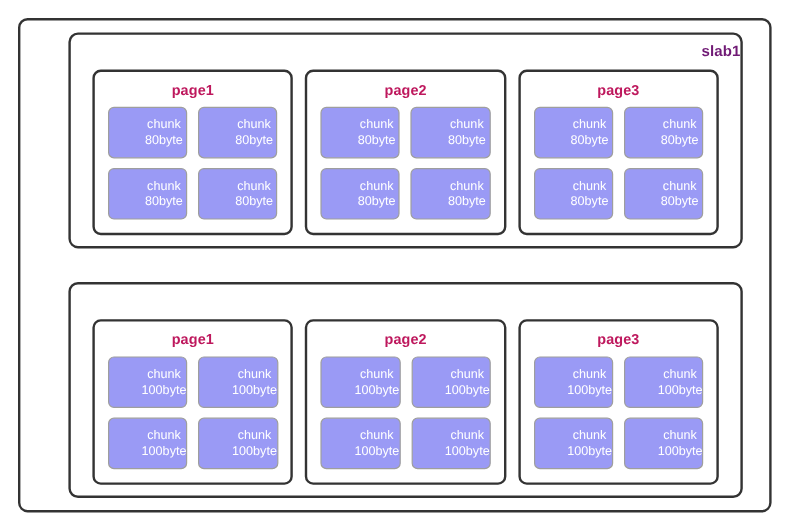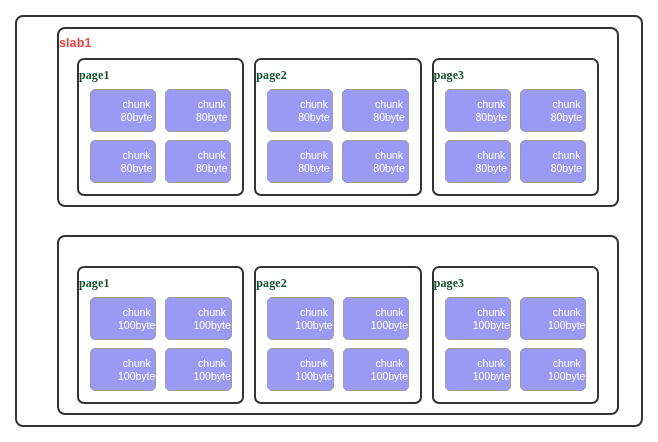--- a/index.html
+++ b/index.html
@@ -46,24 +46,24 @@
     background: #ffffff;
   }
   .slab-box.slab-1 { top: 10px; }
   .slab-box.slab-2 { top: 218px; }
 
   .slab-title {
     position: absolute;
     top: 7px;
     left: 0;
     width: 100%;
-    text-align: left;
+    text-align: right;
     font-size: 12.5px;
     font-weight: bold;
-    color: #ef4444;
+    color: #701a75;
     letter-spacing: 0.1px;
   }
 
   
   .page-row {
     position: absolute;
     top: 29px;
     left: 18px;
     right: 18px;
     height: 138px;
@@ -79,26 +79,25 @@
     border: 2px solid #333333;
     border-radius: 7px;
     background: #ffffff;
   }
 
   .page-title {
     position: absolute;
     top: 8px;
     left: 0;
     width: 100%;
-    text-align: left;
+    text-align: center;
     font-size: 12px;
     font-weight: bold;
-    color: #14532d;
+    color: #be185d;
     letter-spacing: 0.1px;
-    font-family: Liberation Serif, serif;
   }
 
   
   .chunk-grid {
     position: absolute;
     top: 29px;
     left: 11px;
     right: 11px;
     bottom: 11px;
     display: grid;

